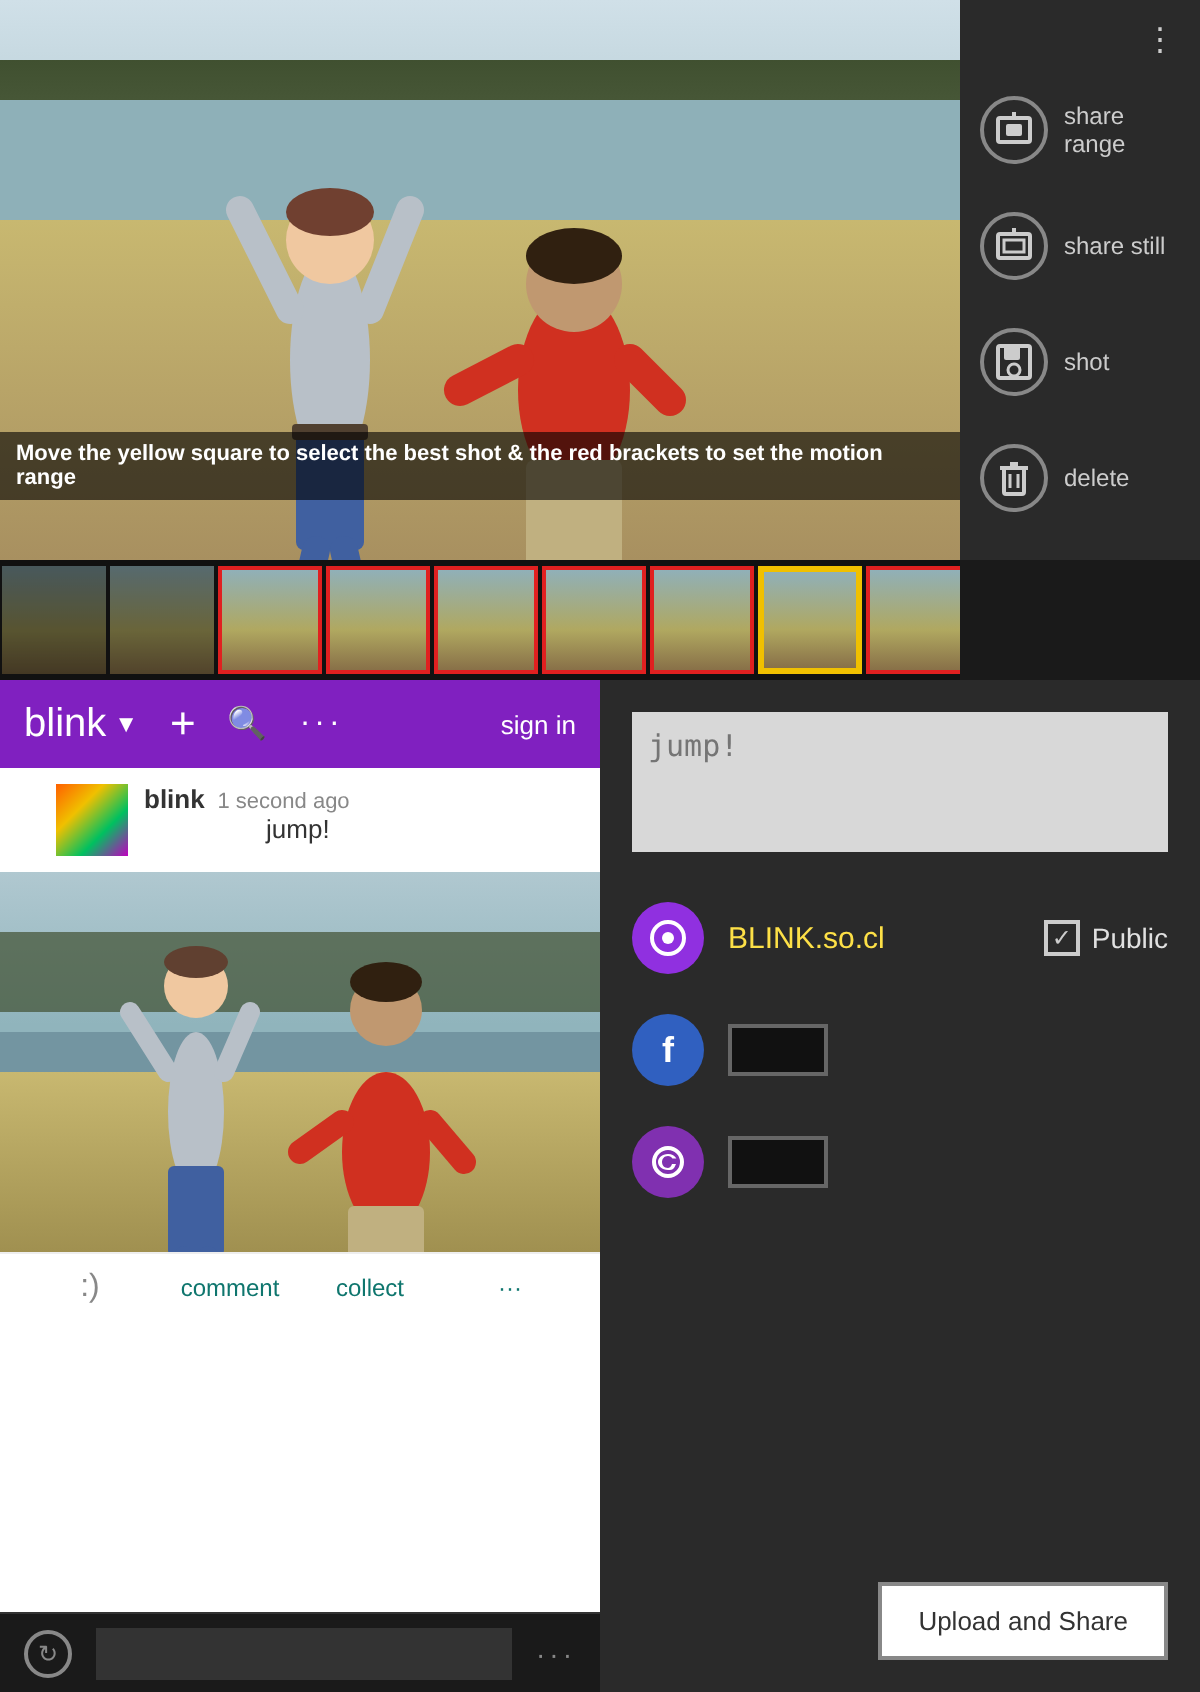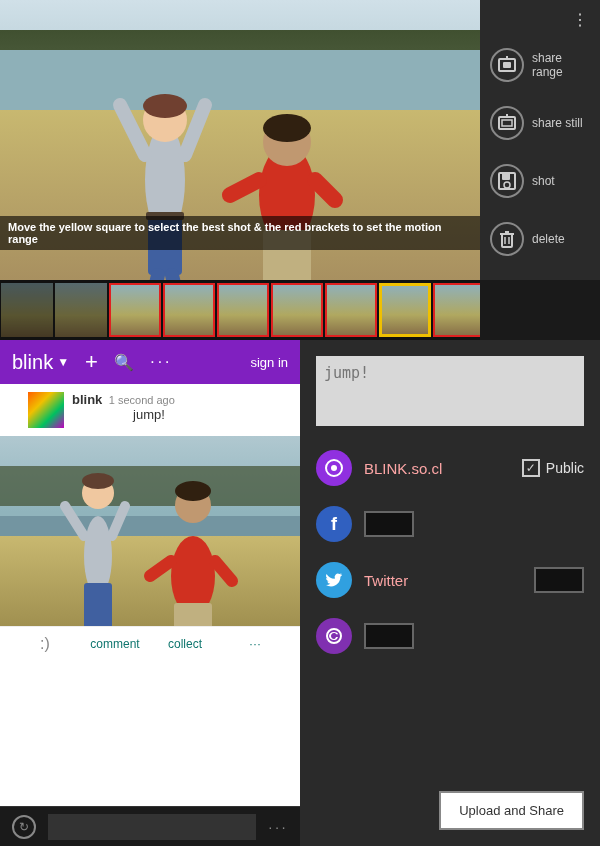--- a/index.html
+++ b/index.html
@@ -282,21 +282,21 @@
       color: white;
       flex-shrink: 0;
     }
 
     .blink-icon { background: #9030e0; }
     .fb-icon { background: #3060c0; }
     .tw-icon { background: #30a0e0; }
     .email-icon { background: #8030b0; }
 
     .share-label {
-      color: #fca5a5;
+      color: #fde047;
       font-size: 15px;
       flex: 1;
     }
 
     .toggle-switch {
       width: 50px; height: 26px;
       background: #111;
       border: 2px solid #666;
       flex-shrink: 0;
       position: relative;
@@ -608,29 +608,20 @@
 
   
   <div class="share-row">
     <div class="share-icon-circle fb-icon">
       <span style="font-weight:bold; font-size:18px; color:white;">f</span>
     </div>
     <div class="toggle-switch"></div>
   </div>
 
   
-  <div class="share-row">
-    <div class="share-icon-circle tw-icon">
-      <svg width="18" height="18" viewBox="0 0 18 18">
-        <path d="M17 3.5a6.8 6.8 0 01-1.9.5 3.3 3.3 0 001.4-1.8c-.6.4-1.3.6-2 .8A3.3 3.3 0 009.8 7c0 .3 0 .5.1.7A9.4 9.4 0 011.6 3a3.3 3.3 0 001 4.4 3.2 3.2 0 01-1.5-.4v.1c0 1.6 1.1 2.9 2.6 3.2a3.3 3.3 0 01-1.5.1 3.3 3.3 0 003.1 2.3A6.6 6.6 0 011 14a9.4 9.4 0 005 1.5c6.1 0 9.4-5 9.4-9.4v-.4c.7-.5 1.2-1.1 1.6-1.7z" fill="white"></path>
-      </svg>
-    </div>
-    <span class="share-label">Twitter</span>
-    <div class="toggle-switch"></div>
-  </div>
 
   
   <div class="share-row">
     <div class="share-icon-circle email-icon">
       <svg width="18" height="18" viewBox="0 0 18 18">
         <circle cx="9" cy="9" r="7" fill="none" stroke="white" stroke-width="2"></circle>
         <path d="M9 5 C6 5 4 7 4 9 S6 13 9 13 12 12 13 10 L11 10 C10.5 11.5 9.5 12 9 12 C7 12 6 10.5 6 9 S7 6 9 6 C10 6 10.8 6.5 11.2 7.3 L13.2 7.3 C12.5 5.9 11 5 9 5Z" fill="white"></path>
       </svg>
     </div>
     <div class="toggle-switch"></div>

